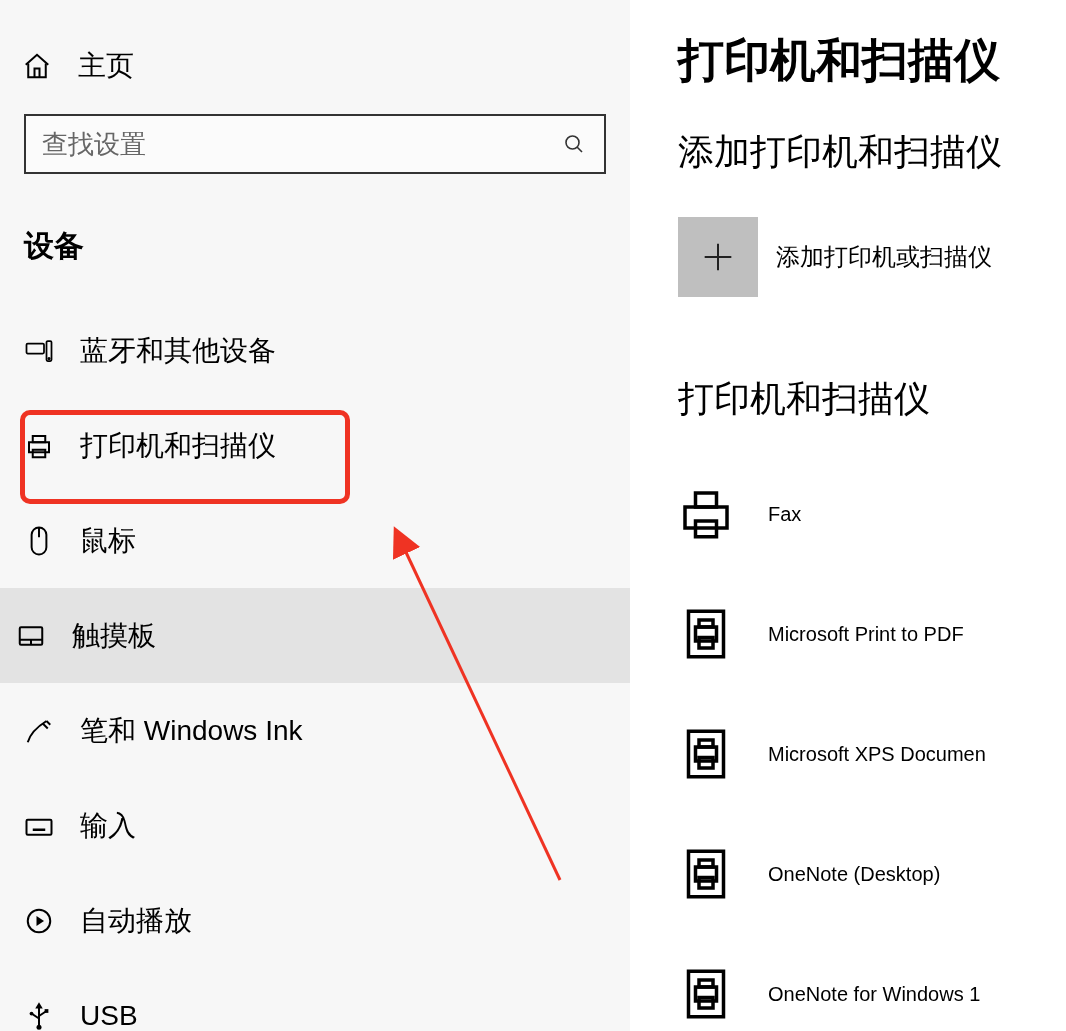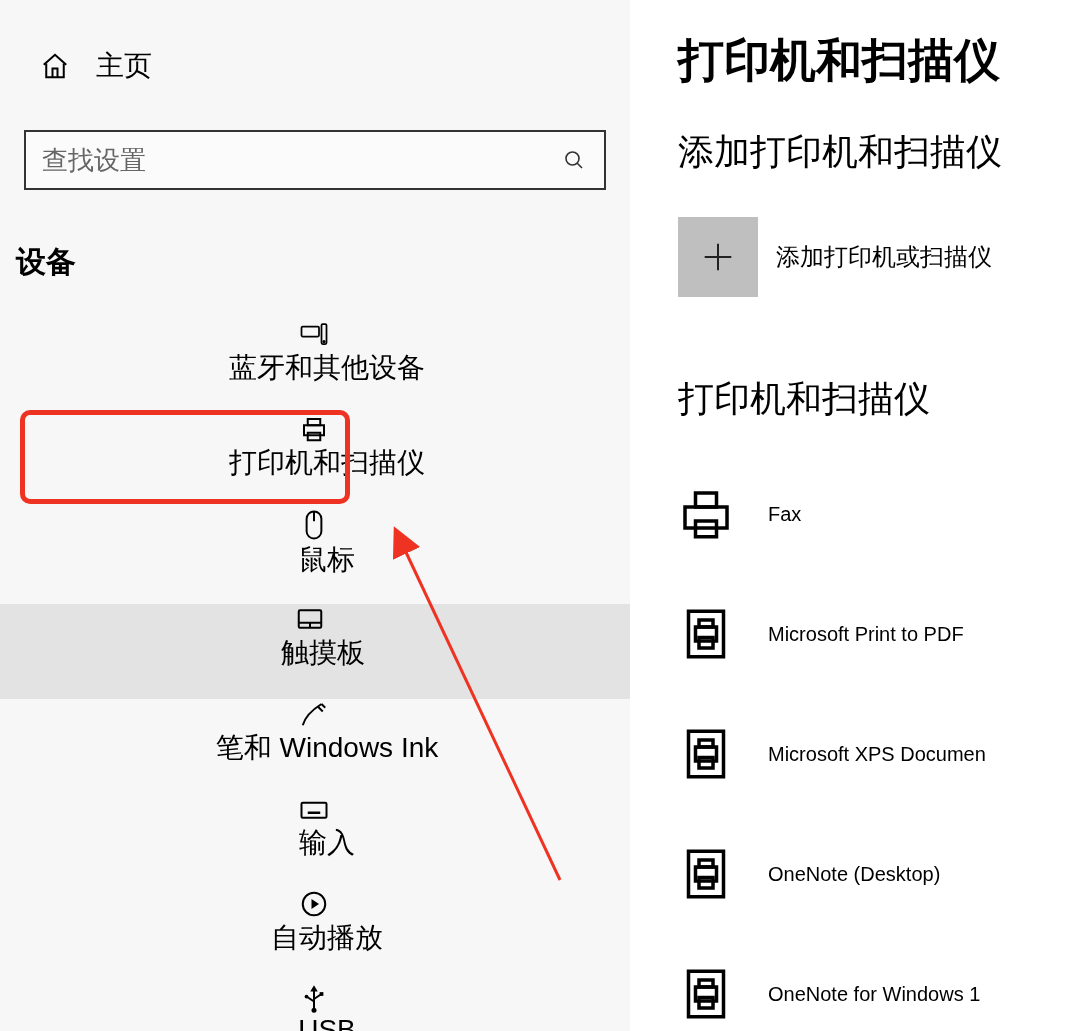--- a/index.html
+++ b/index.html
@@ -18,62 +18,61 @@
     left: 0; top: 0;
     width: 630px;
     height: 1031px;
     background: #f7f7f7;
     padding: 30px 0 0 0;
   }
   .home-row {
     display: flex;
     align-items: center;
     height: 72px;
-    padding-left: 40px;
+    padding-left: 22px;
     font-size: 28px;
     cursor: pointer;
   }
   .home-row .icon-wrap {
     width: 56px;
     display: flex;
     align-items: center;
   }
   .search-box {
-    margin: 28px 24px 0 24px;
+    margin: 12px 24px 0 24px;
     height: 60px;
     border: 2px solid #333;
     display: flex;
     align-items: center;
     padding: 0 16px;
     font-size: 26px;
     color: #666;
     background: rgba(255,255,255,0.5);
     cursor: text;
   }
   .search-box .placeholder {
     flex: 1;
     color: #666;
   }
   .search-box .search-icon {
     width: 26px;
     color: #333;
   }
   .section-title {
-    margin: 52px 0 36px 16px;
+    margin: 52px 0 36px 24px;
     font-size: 30px;
     font-weight: 600;
   }
   .nav-item {
     display: flex;
     align-items: center;
     height: 95px;
     padding-left: 24px;
     font-size: 28px;
     cursor: pointer;
-    flex-direction: column;
   }
   .nav-item .icon-wrap {
     width: 56px;
     display: flex;
     align-items: center;
   }
   .nav-item.hover {
     background: #e3e3e3;
     padding-left: 16px;
   }

